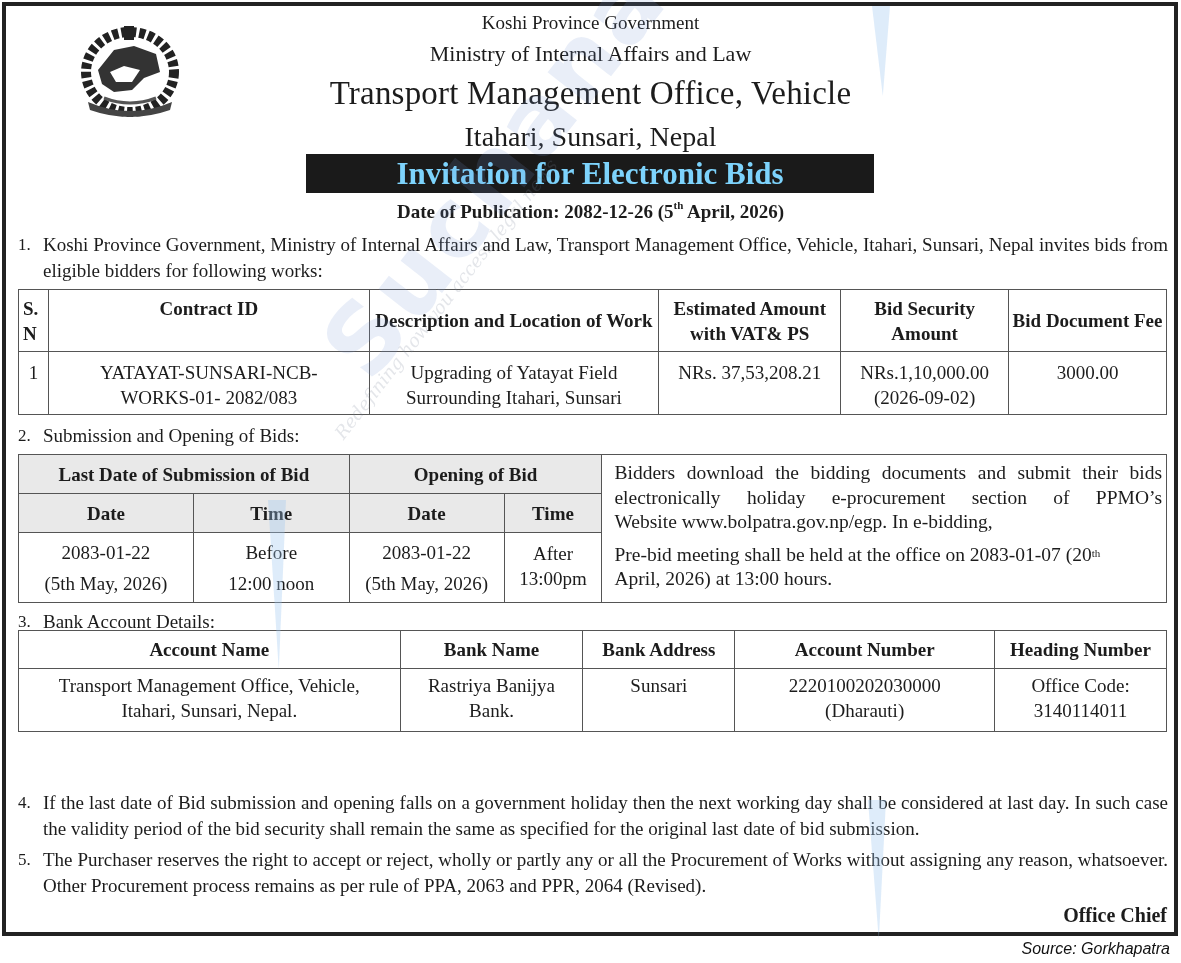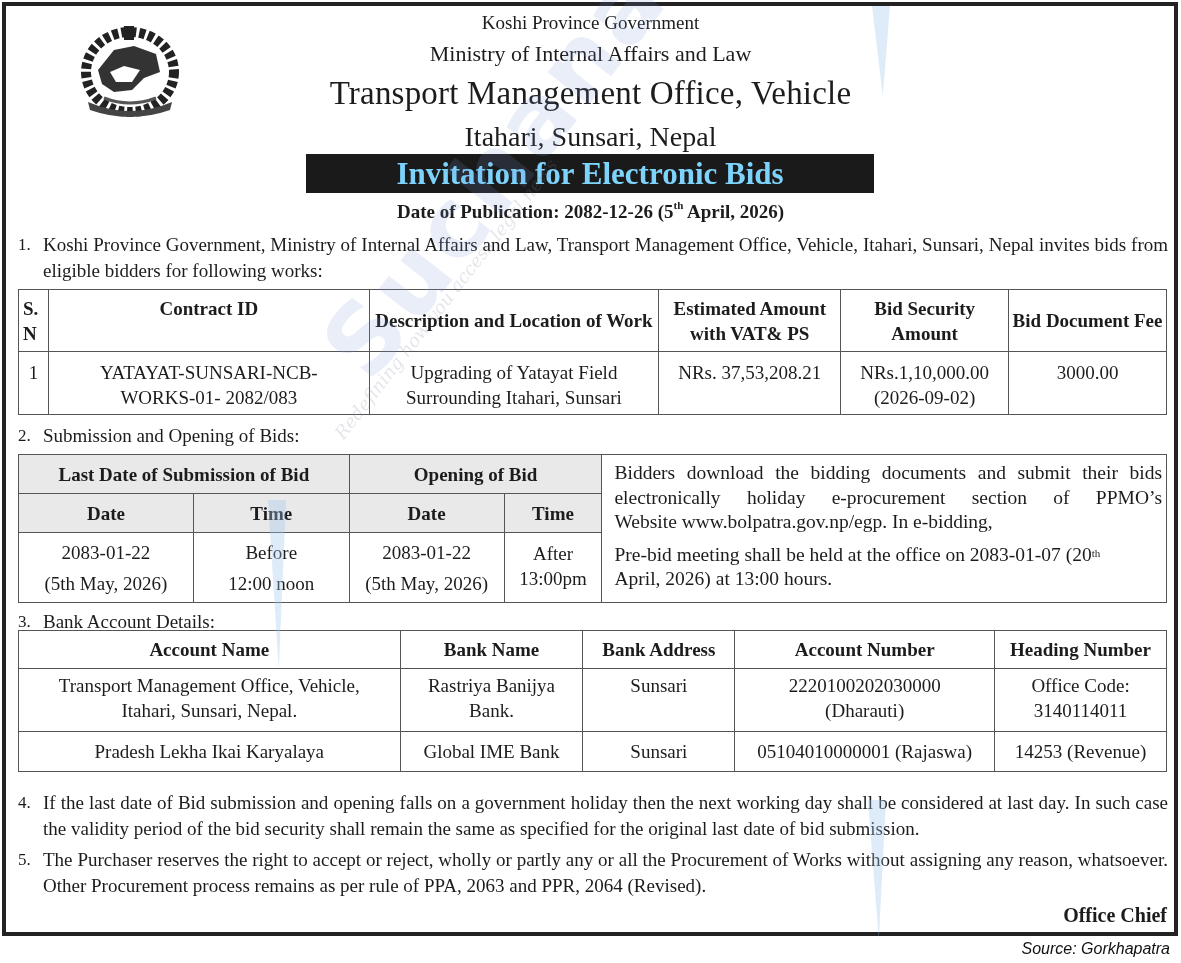--- a/index.html
+++ b/index.html
@@ -230,27 +230,20 @@
     <td>Sunsari</td>
     <td>
           <div>2220100202030000</div>
           <div>(Dharauti)</div>
         </td>
     <td>
           <div>Office Code:</div>
           <div>3140114011</div>
         </td>
   </tr>
-  <tr class="r2">
-    <td>Pradesh Lekha Ikai Karyalaya</td>
-    <td>Global IME Bank</td>
-    <td>Sunsari</td>
-    <td>05104010000001 (Rajaswa)</td>
-    <td>14253 (Revenue)</td>
-  </tr>
 </tbody>
   </table>
 
 <div class="para" style="top:790px;">
   <span class="num">4.</span>
   <span class="txt justify">If the last date of Bid submission and opening falls on a government holiday then the next working day shall be considered at last day. In such case the validity period of the bid security shall remain the same as specified for the original last date of bid submission.</span>
 </div>
 
 <div class="para" style="top:847px;">
   <span class="num">5.</span>

